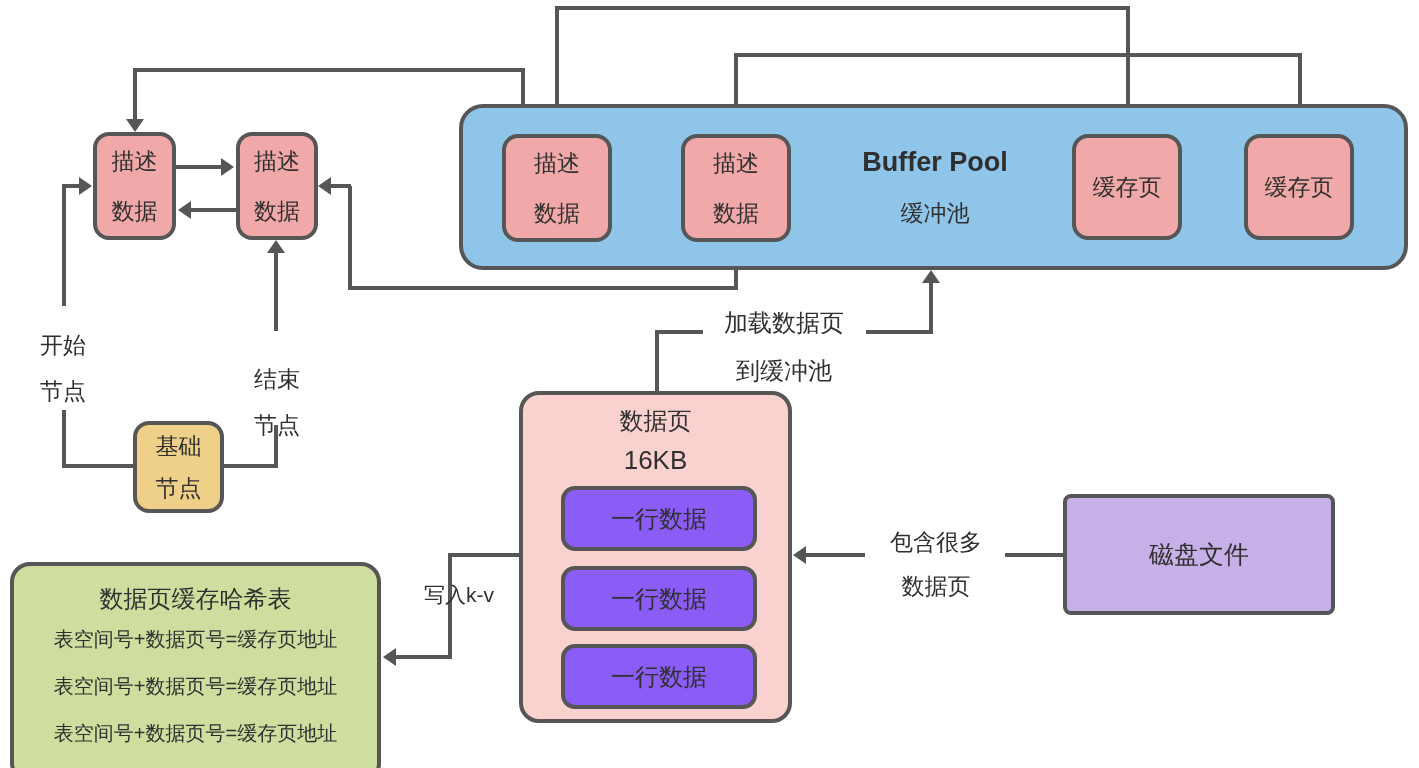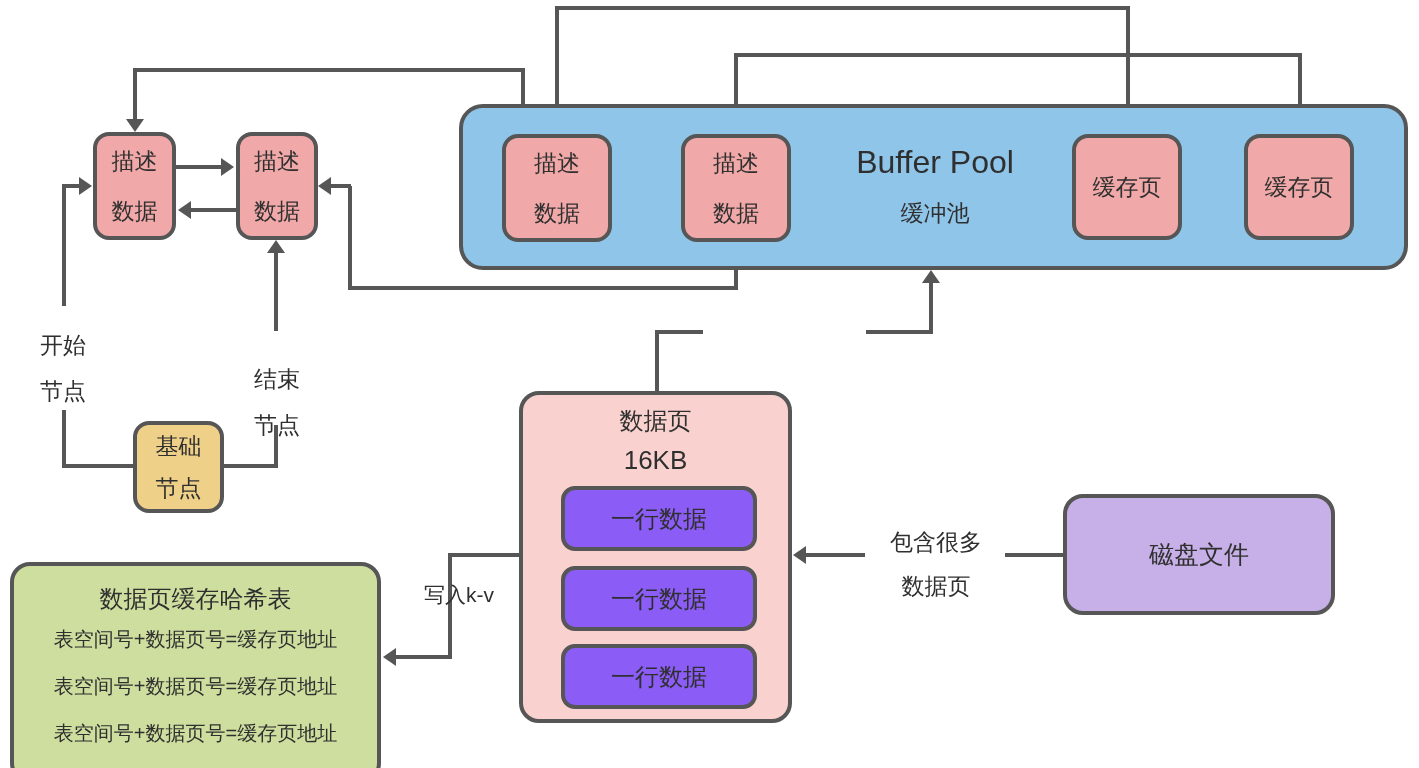--- a/index.html
+++ b/index.html
@@ -13,22 +13,22 @@
     display:flex; flex-direction:column; align-items:center; justify-content:center;
     text-align:center;
   }
   .pink   { background:#f0a9a8; border-radius:16px; font-size:23px; }
   .pink .ln { line-height:50px; }
   .bluepool { background:#8ec5e9; border-radius:24px; }
   .yellow { background:#eed089; border-radius:16px; font-size:23px; }
   .yellow .ln { line-height:42px; }
   .pagepink { background:#f9d2cf; border-radius:20px; justify-content:flex-start; }
   .green  { background:#cdde9e; border-radius:20px; justify-content:flex-start; }
-  .purple { background:#c7afe7; border-radius:20px; font-size:25px; }
-  .pool-title { position:absolute; left:835px; top:146px; width:200px; text-align:center; font-size:32px; line-height:32px; }
+  .purple { background:#c7afe7; border-radius:8px; font-size:25px; }
+  .pool-title { position:absolute; left:835px; top:146px; width:200px; text-align:center; font-size:27px; line-height:32px;font-weight:bold; }
   .pool-sub   { position:absolute; left:835px; top:198px; width:200px; text-align:center; font-size:23px; }
   .free-label { position:absolute; text-align:center; font-size:23px; }
   .seg { position:absolute; background:#565656; }
   .ah  { position:absolute; width:0; height:0; }
   .ah-down  { border-left:9px solid transparent; border-right:9px solid transparent; border-top:13px solid #565656; }
   .ah-up    { border-left:9px solid transparent; border-right:9px solid transparent; border-bottom:13px solid #565656; }
   .ah-left  { border-top:9px solid transparent; border-bottom:9px solid transparent; border-right:13px solid #565656; }
   .ah-right { border-top:9px solid transparent; border-bottom:9px solid transparent; border-left:13px solid #565656; }
   .dp-title { margin-top:10px; font-size:24px; line-height:32px; }
   .dp-size  { font-size:26px; line-height:46px; margin-bottom:12px; }
@@ -179,20 +179,24 @@
   <div class="free-label" style="left:28px;top:322px;width:70px;line-height:46px;">
     <div>开始</div>
     <div>节点</div>
   </div>
 
   <div class="free-label" style="left:242px;top:356px;width:70px;line-height:46px;">
     <div>结束</div>
     <div>节点</div>
   </div>
 
+  <div class="free-label" style="left:704px;top:299px;width:160px;line-height:48px;font-size:24px;">
+    <div>加载数据页</div>
+    <div>到缓冲池</div>
+  </div>
 
   <div class="free-label" style="left:404px;top:581px;width:110px;font-size:21px;">
     <span>写入k-v</span>
   </div>
 
   <div class="free-label" style="left:866px;top:520px;width:140px;line-height:44px;">
     <div>包含很多</div>
     <div>数据页</div>
   </div>
 

